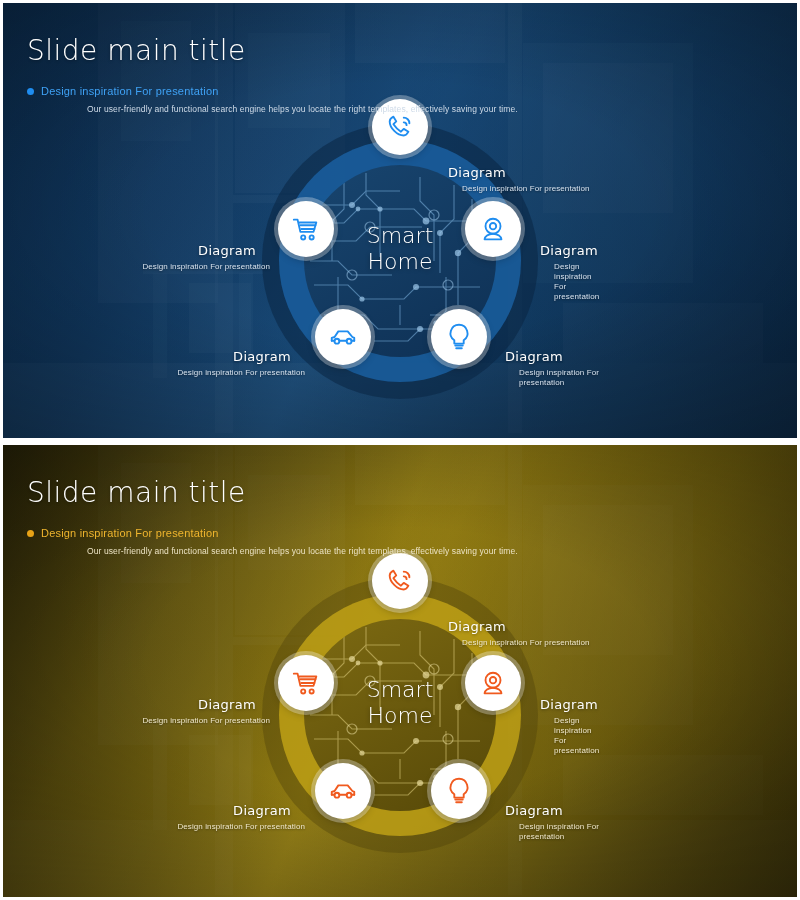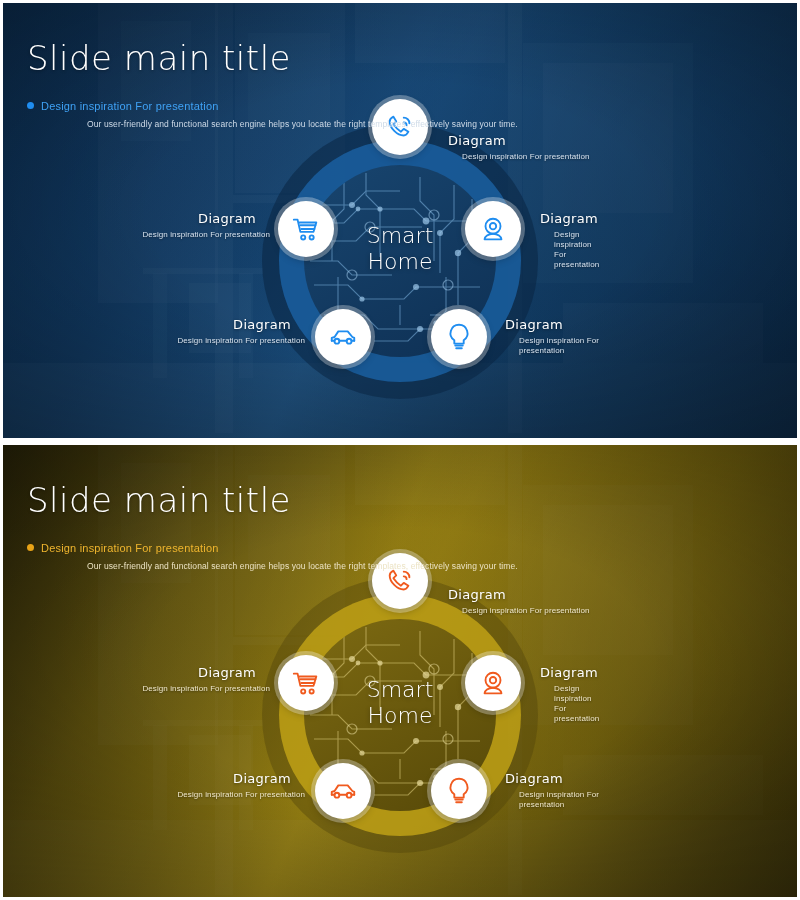--- a/index.html
+++ b/index.html
@@ -21,21 +21,21 @@
   .ph.d{background:rgba(120,150,180,.18);}
   .ph.l{background:rgba(225,235,245,.12);}
   .slide-gold .photo{opacity:.22;}
   .vig{position:absolute;inset:0;
        background:radial-gradient(ellipse 75% 70% at 50% 48%, rgba(0,0,0,0) 42%, rgba(0,0,0,.30) 100%);}
   .slide-blue .tint{position:absolute;inset:0;background:linear-gradient(110deg,rgba(11,42,74,.55),rgba(18,62,104,.28) 45%,rgba(9,34,60,.62));}
   .slide-gold .tint{position:absolute;inset:0;background:linear-gradient(110deg,rgba(40,34,6,.55),rgba(120,102,14,.22) 45%,rgba(46,39,6,.62));}
 
   
   .hdr{position:absolute;left:24px;top:14px;right:20px;z-index:9;}
-  .title{font-size:34px;font-weight:300;color:#fff;letter-spacing:.5px;line-height:1.1;
+  .title{font-size:28px;font-weight:300;color:#fff;letter-spacing:.5px;line-height:1.1;
          font-family:"DejaVu Sans","Liberation Sans",sans-serif;text-shadow:0 1px 3px rgba(0,0,0,.35);}
   .subrow{display:flex;align-items:center;margin-top:17px;}
   .bullet{width:7px;height:7px;border-radius:50%;margin-right:7px;flex:0 0 auto;}
   .subtitle{font-size:11px;letter-spacing:.2px;}
   .desc{margin-top:7px;margin-left:60px;font-size:8.5px;color:#cfdbe8;letter-spacing:.1px;}
   .slide-gold .desc{color:#ece3c4;}
 
   
   .diagram{position:absolute;left:calc(50% - 200px);width:400px;height:300px;z-index:6;}
   .slide-blue .diagram{top:108px;}
@@ -56,21 +56,21 @@
 
   .center-label{position:absolute;left:50%;top:50%;width:180px;margin-left:-90px;margin-top:-38px;
        text-align:center;color:#fff;font-size:22px;font-weight:300;line-height:1.18;z-index:8;
        font-family:"DejaVu Sans","Liberation Sans",sans-serif;text-shadow:0 1px 4px rgba(0,0,0,.45);}
 
   .node{position:absolute;width:56px;height:56px;border-radius:50%;background:#fff;z-index:10;
         display:flex;align-items:center;justify-content:center;
         box-shadow:0 0 0 4px rgba(255,255,255,.30), 0 3px 8px rgba(0,0,0,.30);}
   .node svg{width:30px;height:30px;display:block;}
 
-  .lbl{position:absolute;z-index:10;color:#fff;line-height:1.25;}
+  .lbl{position:absolute;z-index:10;color:#fff;line-height:1.25;margin-top:32px;}
   .lbl .t{font-size:13px;font-weight:400;letter-spacing:.3px;
           font-family:"DejaVu Sans","Liberation Sans",sans-serif;text-shadow:0 1px 3px rgba(0,0,0,.4);}
   .lbl .s{font-size:8px;color:#d7e2ee;margin-top:3px;letter-spacing:.1px;text-shadow:0 1px 2px rgba(0,0,0,.4);}
   .slide-gold .lbl .s{color:#f0e8cc;}
   .lbl.r{text-align:left;}
   .lbl.l{text-align:right;}
   .lbl.l .s{margin-left:0;}
   .lbl.r .s{margin-left:14px;}
   .lbl.l .t{margin-right:14px;}
 </style>

